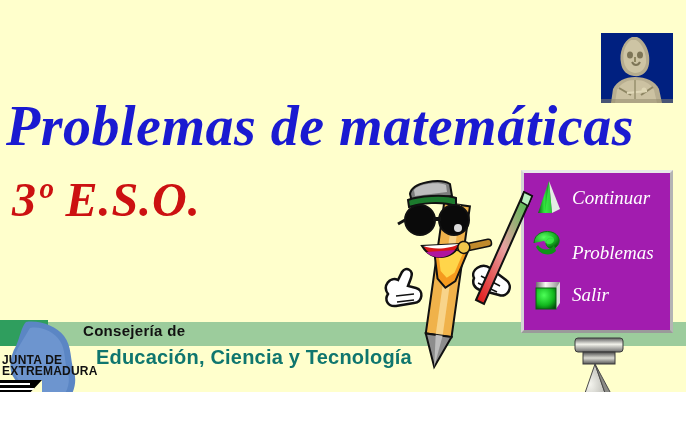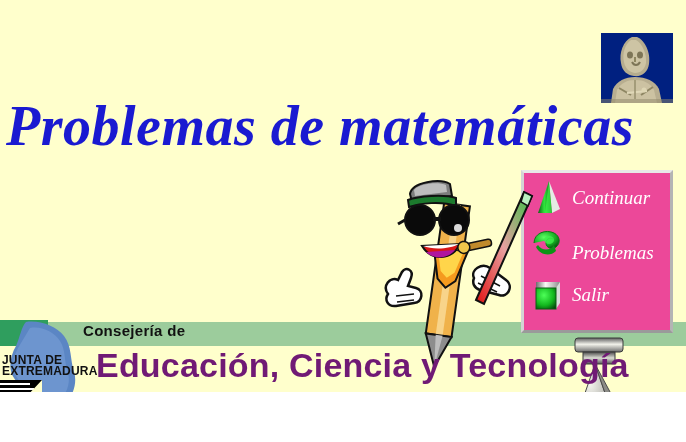--- a/index.html
+++ b/index.html
@@ -76,21 +76,21 @@
     background: #000000;
     border-top: 3px solid #e8e8e8;
     border-left: 3px solid #d4d4d4;
     border-right: 3px solid #b4b4b4;
     border-bottom: 3px solid #9a9a9a;
     box-sizing: border-box;
   }
   .panel-inner {
     position: absolute;
     inset: 0;
-    background: #ec4899;
+    background: #a21caf;
     padding-left: 16px;
   }
   .menu-item {
     position: absolute;
     display: flex;
     align-items: center;
     height: 38px;
     cursor: pointer;
   }
   .menu-item .glyph {
@@ -138,23 +138,23 @@
     color: #111111;
     white-space: nowrap;
     letter-spacing: 0.3px;
     text-align: center;
   }
   .educacion {
     position: absolute;
     left: 96px;
     top: 346px;
     font-family: "Liberation Sans", sans-serif;
-    font-size: 34px;
+    font-size: 20px;
     font-weight: 600;
-    color: #701a75;
+    color: #0f766e;
     white-space: nowrap;
     letter-spacing: 0.2px;
   }
   
   .logo {
     position: absolute;
     left: 0px;
     top: 320px;
     width: 92px;
     height: 110px;
@@ -200,20 +200,21 @@
       <path d="M52 54 L40 62" stroke="#8e8663" stroke-width="2" fill="none"></path>
       <path d="M26 60 L46 58" stroke="#e0d8b8" stroke-width="2" fill="none"></path>
       <path d="M34 47 L34 66" stroke="#978f6c" stroke-width="1.5" fill="none"></path>
       <circle cx="43" cy="57" r="2.5" fill="#ded6b4"></circle>
 
       <rect x="0" y="66" width="72" height="4" fill="#8f876a" opacity="0.5"></rect>
     </svg>
   </div>
 
   <div class="title-main">Problemas de matemáticas</div>
+  <div class="title-sub">3º E.S.O.</div>
 
   <div class="stand">
     <svg width="72" height="100" viewBox="0 0 72 100">
       <defs>
         <linearGradient id="gDisc" x1="0" y1="0" x2="0" y2="1">
           <stop offset="0" stop-color="#5e5e5e"></stop>
           <stop offset="0.45" stop-color="#f2f2ea"></stop>
           <stop offset="1" stop-color="#6b6b6b"></stop>
         </linearGradient>
         <linearGradient id="gNeck" x1="0" y1="0" x2="0" y2="1">

